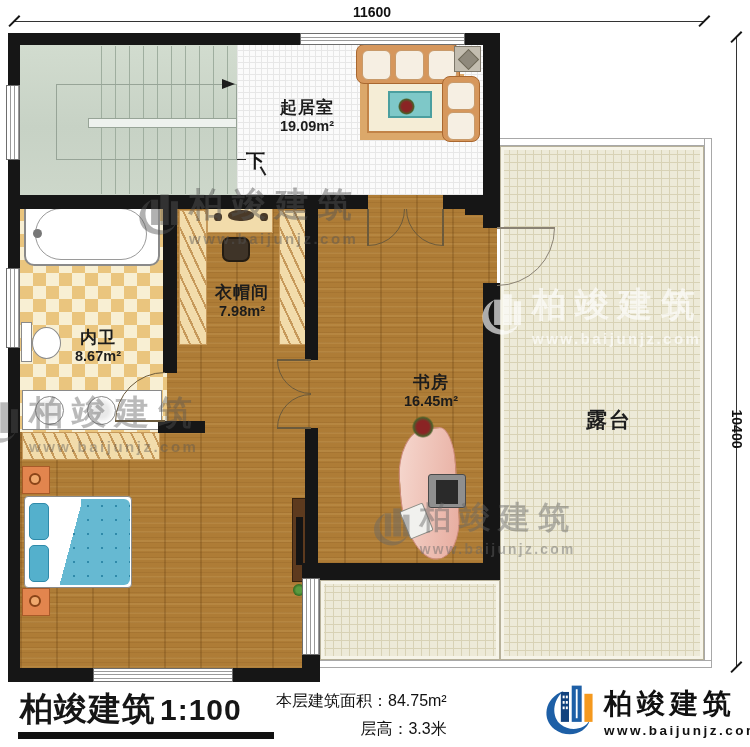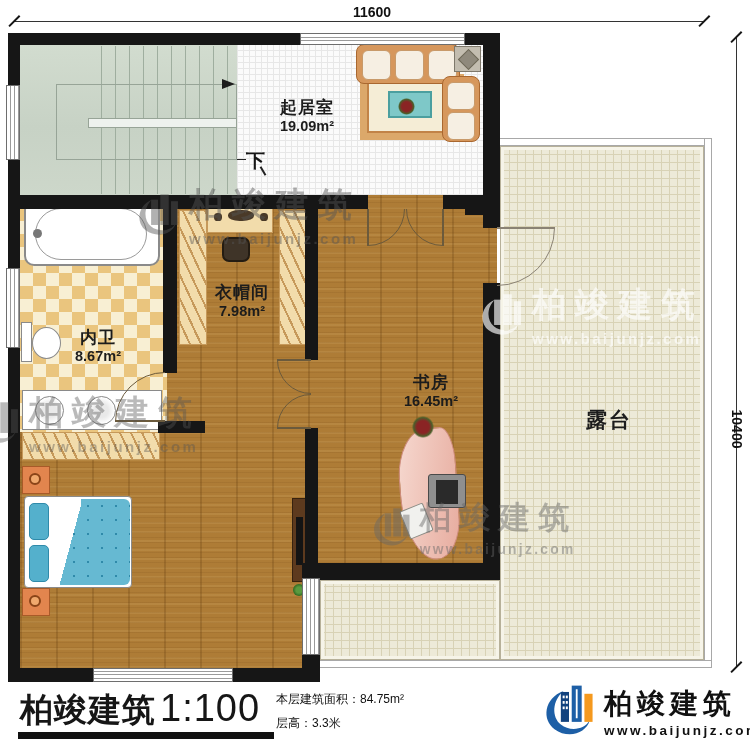--- a/index.html
+++ b/index.html
@@ -84,23 +84,23 @@
   .tick{width:15px;height:2.4px;background:#161616;transform:rotate(-45deg);}
   .dimtext{font-size:14px;font-weight:700;color:#111;text-align:center;}
 
   
   .wm{position:absolute;display:flex;align-items:center;gap:8px;pointer-events:none;}
   .wm-title{font-weight:700;font-size:34px;letter-spacing:9px;white-space:nowrap;}
   .wm-url{font-weight:700;font-size:15px;letter-spacing:2.5px;white-space:nowrap;margin-top:2px;}
 
   
   .ftitle{font-size:33px;font-weight:700;letter-spacing:1px;white-space:nowrap;}
-  .fscale{font-size:38px;font-weight:400;margin-left:4px;}
+  .fscale{font-size:30px;font-weight:700;margin-left:4px;}
   .fbar{background:#111;}
-  .fstat{font-size:12px;font-weight:500;color:#111;white-space:nowrap;}
+  .fstat{font-size:16px;font-weight:500;color:#111;white-space:nowrap;text-align:right;}
   .brandname{font-size:28px;font-weight:700;letter-spacing:5px;color:#111;white-space:nowrap;}
   .brandurl{font-size:13.5px;font-weight:700;letter-spacing:2.5px;color:#111;white-space:nowrap;}
 </style>
 </head>
 <body>
 
 <div class="canvas">
 
   <div class="abs wood" style="left:20px;top:195px;width:477px;height:473px;"></div>
   <div class="abs stairfloor" style="left:20px;top:45px;width:217px;height:150px;"></div>

